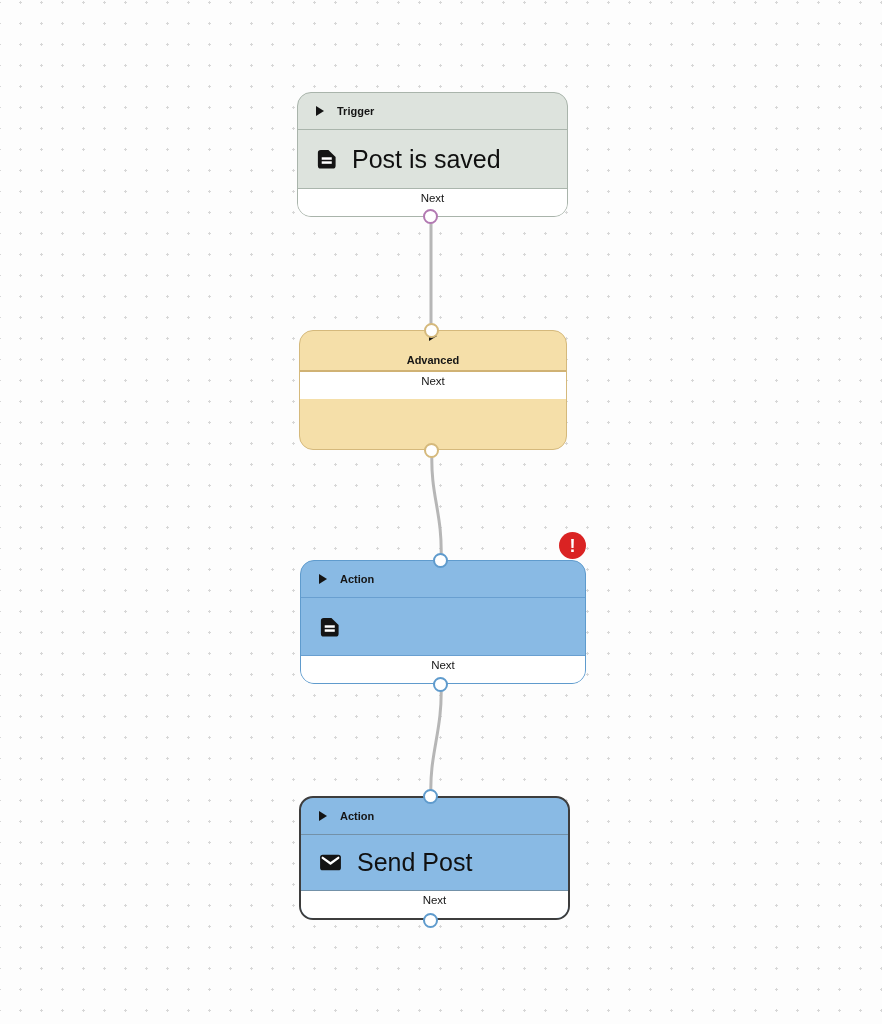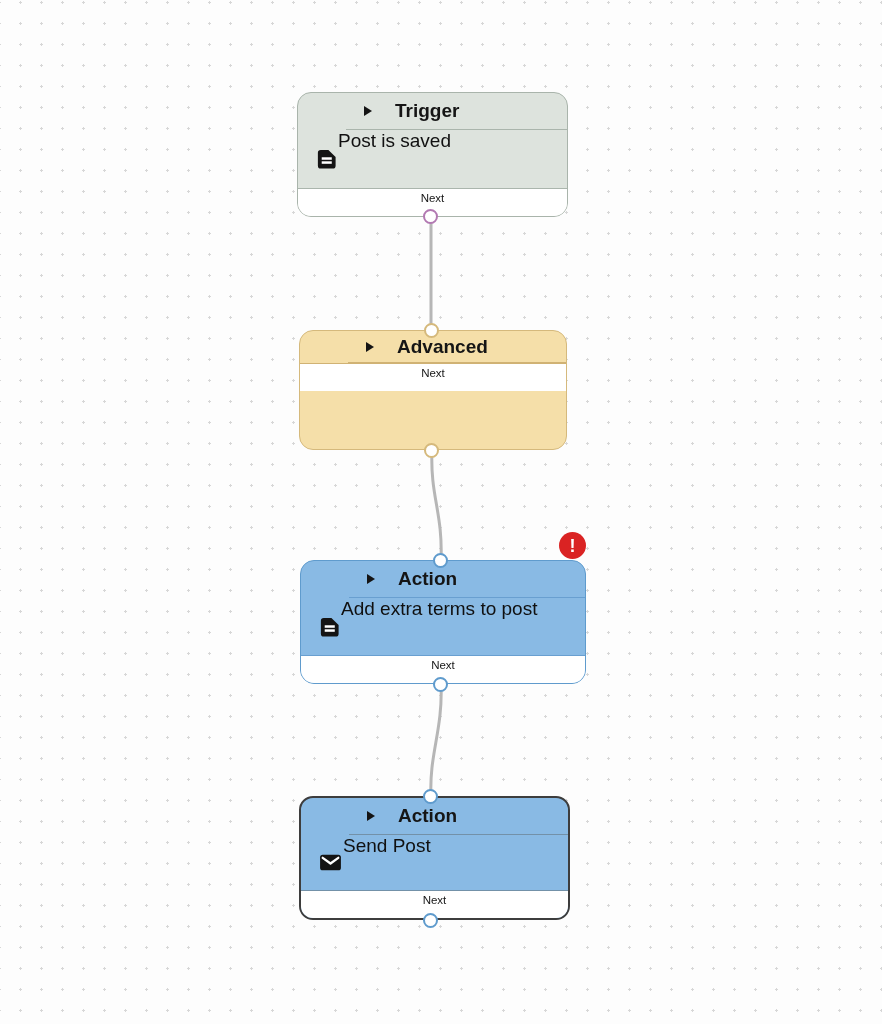--- a/index.html
+++ b/index.html
@@ -24,39 +24,40 @@
     border-radius: 14px;
     display: flex;
     flex-direction: column;
     overflow: hidden;
   }
   .node-header {
     height: 37px;
     flex: 0 0 auto;
     display: flex;
     align-items: center;
-    gap: 23px;
+    gap: 13px;
     padding: 0 18px;
-    font-size: 19px;
+    font-size: 11px;
     font-weight: 700;
     color: #151515;
     border-bottom: 1px solid;
-    margin-left: 48px;
   }
   .tri {
     width: 0; height: 0;
     border-left: 8px solid #141414;
     border-top: 5px solid transparent;
     border-bottom: 5px solid transparent;
   }
   .node-body {
     flex: 1 1 auto;
     display: flex;
+    align-items: center;
+    gap: 14px;
     padding: 0 17px;
-    font-size: 19px;
+    font-size: 25px;
     font-weight: 500;
     color: #101010;
   }
   .node-body .icon { display: flex; align-items: center; }
   .node-footer {
     flex: 0 0 28px;
     background: #ffffff;
     display: flex;
     align-items: flex-start;
     justify-content: center;
@@ -129,21 +130,21 @@
       </span>
       <span>Post is saved</span>
     </div>
     <div class="node-footer">
       <span>Next</span>
     </div>
   </div>
   <div class="port" style="left:423px; top:209px; border-color:#b279b2;"></div>
 
   <div class="node advanced" style="left:299px; top:330px; width:268px; height:120px;">
-    <div class="node-header" style="height:32px;">
+    <div class="node-header" style="height:40px;flex-direction:column;">
       <span class="tri"></span>
       <span>Advanced</span>
     </div>
     <div class="node-footer">
       <span>Next</span>
     </div>
   </div>
   <div class="port" style="left:424px; top:323px; border-color:#d5b97c;"></div>
   <div class="port" style="left:424px; top:443px; border-color:#d5b97c;"></div>
 
@@ -153,21 +154,20 @@
       <span>Action</span>
     </div>
     <div class="node-body">
       <span class="icon">
         <svg width="23" height="24" viewBox="0 0 24 24">
             <path d="M6 2.5 H14 L21.5 10 V19 a3 3 0 0 1 -3 3 H6 a3 3 0 0 1 -3 -3 V5.5 a3 3 0 0 1 3 -3 Z" fill="#141414"></path>
             <rect x="7" y="10.2" width="10.5" height="2.6" fill="#ffffff"></rect>
             <rect x="7" y="14.4" width="10.5" height="2.6" fill="#ffffff"></rect>
           </svg>
       </span>
-      <span>Add extra terms to post</span>
     </div>
     <div class="node-footer">
       <span>Next</span>
     </div>
   </div>
   <div class="error-badge" style="left:559px; top:532px;">
     <span>!</span>
   </div>
   <div class="port" style="left:433px; top:553px; border-color:#5f9bcd;"></div>
   <div class="port" style="left:433px; top:677px; border-color:#5f9bcd;"></div>

